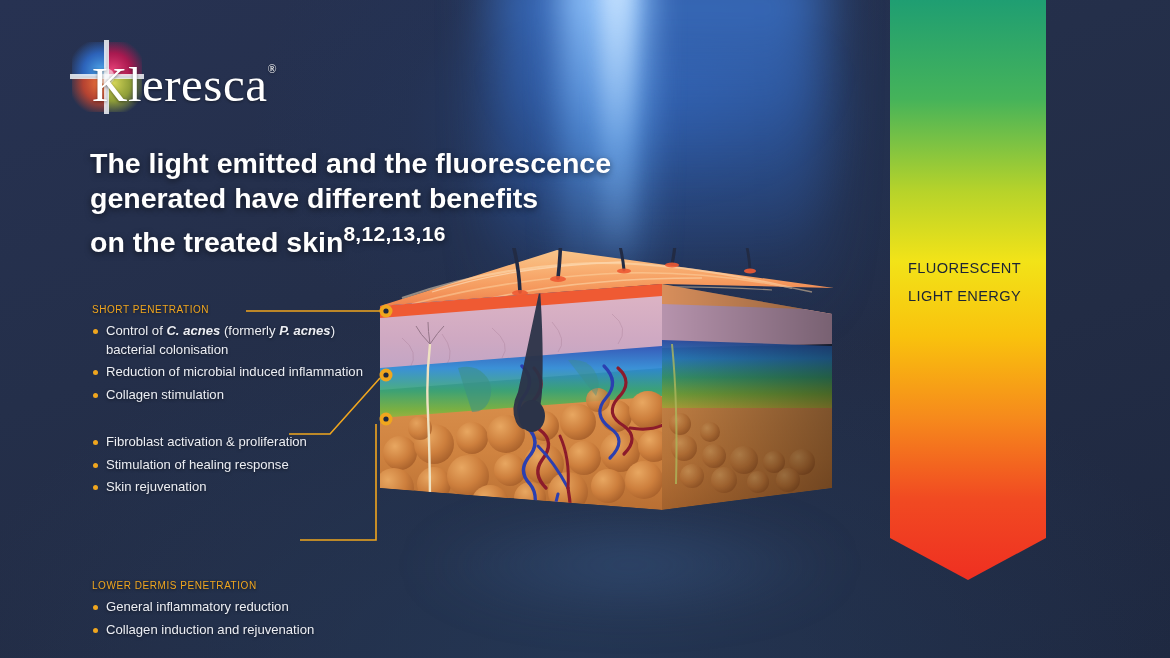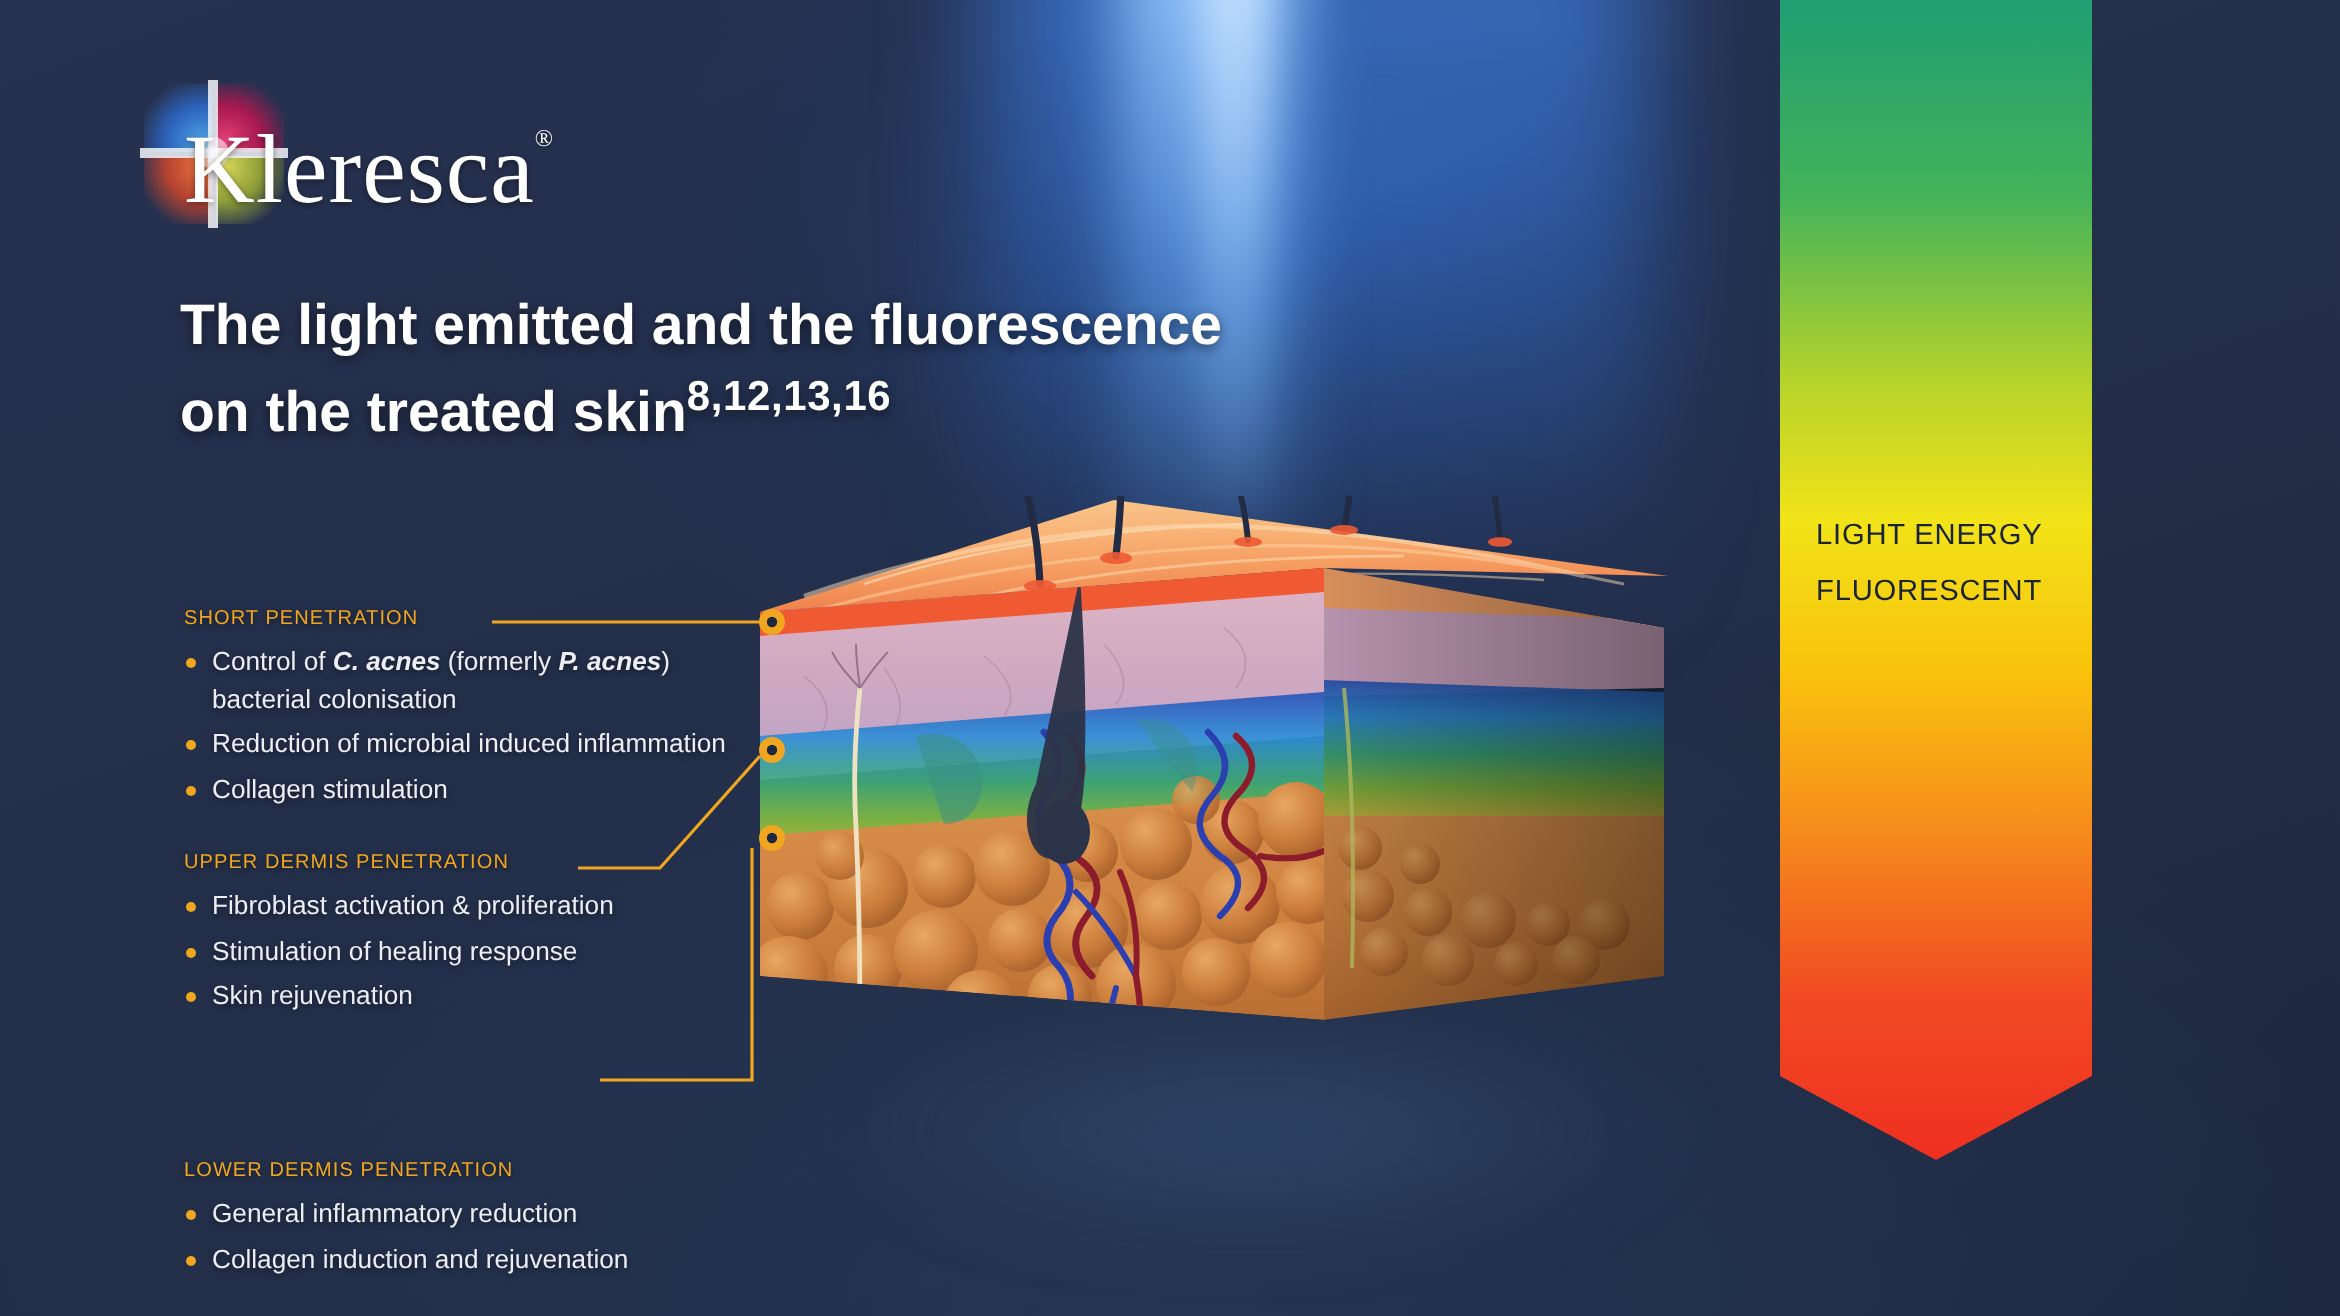--- a/index.html
+++ b/index.html
@@ -307,20 +307,21 @@
         <rect x="34" y="0" width="5" height="74" fill="#f2f4f8" opacity="0.85"></rect>
         <rect x="0" y="34" width="74" height="5" fill="#f2f4f8" opacity="0.85"></rect>
         <circle cx="36.5" cy="36.5" r="8" fill="#fff" opacity="0.55"></circle>
       </svg>
     </div>
     <div class="logo-word"><span>Kleresca</span><span class="logo-reg">®</span></div>
   </div>
 
   <div class="headline">
     <div>The light emitted and the fluorescence</div>
+    <div>generated have different benefits</div>
     <div><span>on the treated skin</span><sup>8,12,13,16</sup></div>
   </div>
 
   <svg class="connectors">
     <g stroke="#f0a61e" stroke-width="1.6" fill="none">
       <path d="M246,311 L380,311"></path>
       <path d="M289,434 L330,434 L380,378"></path>
       <path d="M300,540 L376,540 L376,424"></path>
     </g>
     <g>
@@ -336,21 +337,20 @@
   <div class="block" style="top:304px;">
     <div class="block-title">SHORT PENETRATION</div>
     <ul class="bullets b1">
       <li><span>Control of </span><i>C. acnes</i><span> (formerly </span><i>P. acnes</i><span>)</span><br><span>bacterial colonisation</span></li>
       <li><span>Reduction of microbial induced inflammation</span></li>
       <li><span>Collagen stimulation</span></li>
     </ul>
   </div>
 
   <div class="block" style="top:426px;">
-    <div class="block-title">UPPER DERMIS PENETRATION</div>
     <ul class="bullets">
       <li><span>Fibroblast activation &amp; proliferation</span></li>
       <li><span>Stimulation of healing response</span></li>
       <li><span>Skin rejuvenation</span></li>
     </ul>
   </div>
 
   <div class="block" style="top:532px;margin-top:48px;">
     <div class="block-title">LOWER DERMIS PENETRATION</div>
     <ul class="bullets">
@@ -370,17 +370,17 @@
           <stop offset="58%" stop-color="#f9c20d"></stop>
           <stop offset="72%" stop-color="#f68a1c"></stop>
           <stop offset="86%" stop-color="#f14a22"></stop>
           <stop offset="100%" stop-color="#ef2f21"></stop>
         </linearGradient>
       </defs>
       <polygon points="0,0 156,0 156,538 78,580 0,538" fill="url(#energyGrad)"></polygon>
     </svg>
   </div>
   <div class="energy-label">
+    <div>FLUORESCENT</div>
     <div>LIGHT ENERGY</div>
-    <div>FLUORESCENT</div>
   </div>
 
 </div>
 
 </body></html>

